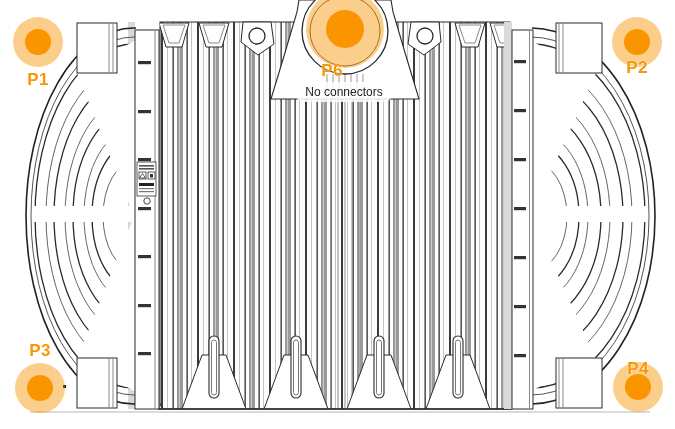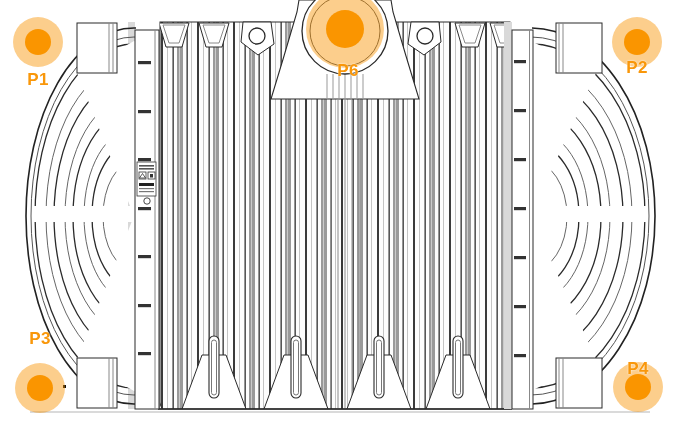--- a/index.html
+++ b/index.html
@@ -249,27 +249,28 @@
   <div class="marker small" style="left:637px;top:42px">
     <span class="halo"></span>
     <span class="dot"></span>
   </div>
   <div class="mlabel" style="left:637px;top:68px">P2</div>
 
   <div class="marker small" style="left:40px;top:388px">
     <span class="halo"></span>
     <span class="dot"></span>
   </div>
-  <div class="mlabel" style="left:40px;top:339px">P3</div>
+  <div class="mlabel" style="left:40px;top:351px">P3</div>
 
   <div class="marker small" style="left:638px;top:387px">
     <span class="halo"></span>
     <span class="dot"></span>
   </div>
   <div class="mlabel" style="left:638px;top:369px">P4</div>
 
   <div class="marker big" style="left:345px;top:29px">
     <span class="halo"></span>
     <span class="dot"></span>
   </div>
-  <div class="mlabel" style="left:348px;top:71px">P6</div>
+  <div class="mlabel" style="left:332px;top:71px">P6</div>
+  <div class="note" style="left:344px;top:92px">No connectors</div>
 
 </div>
 
 </body></html>

